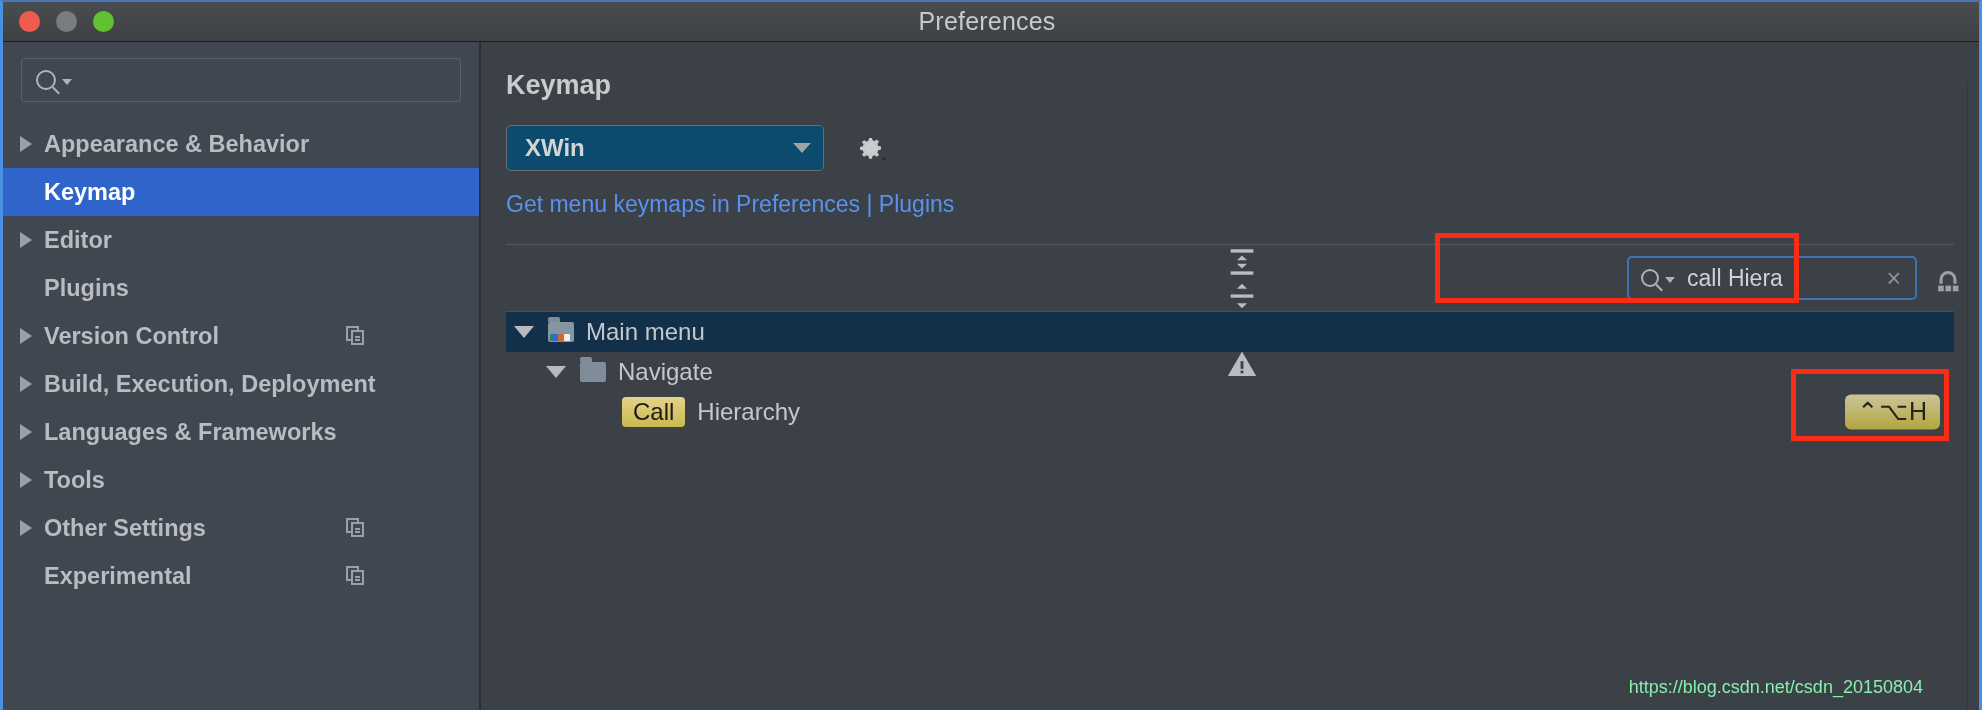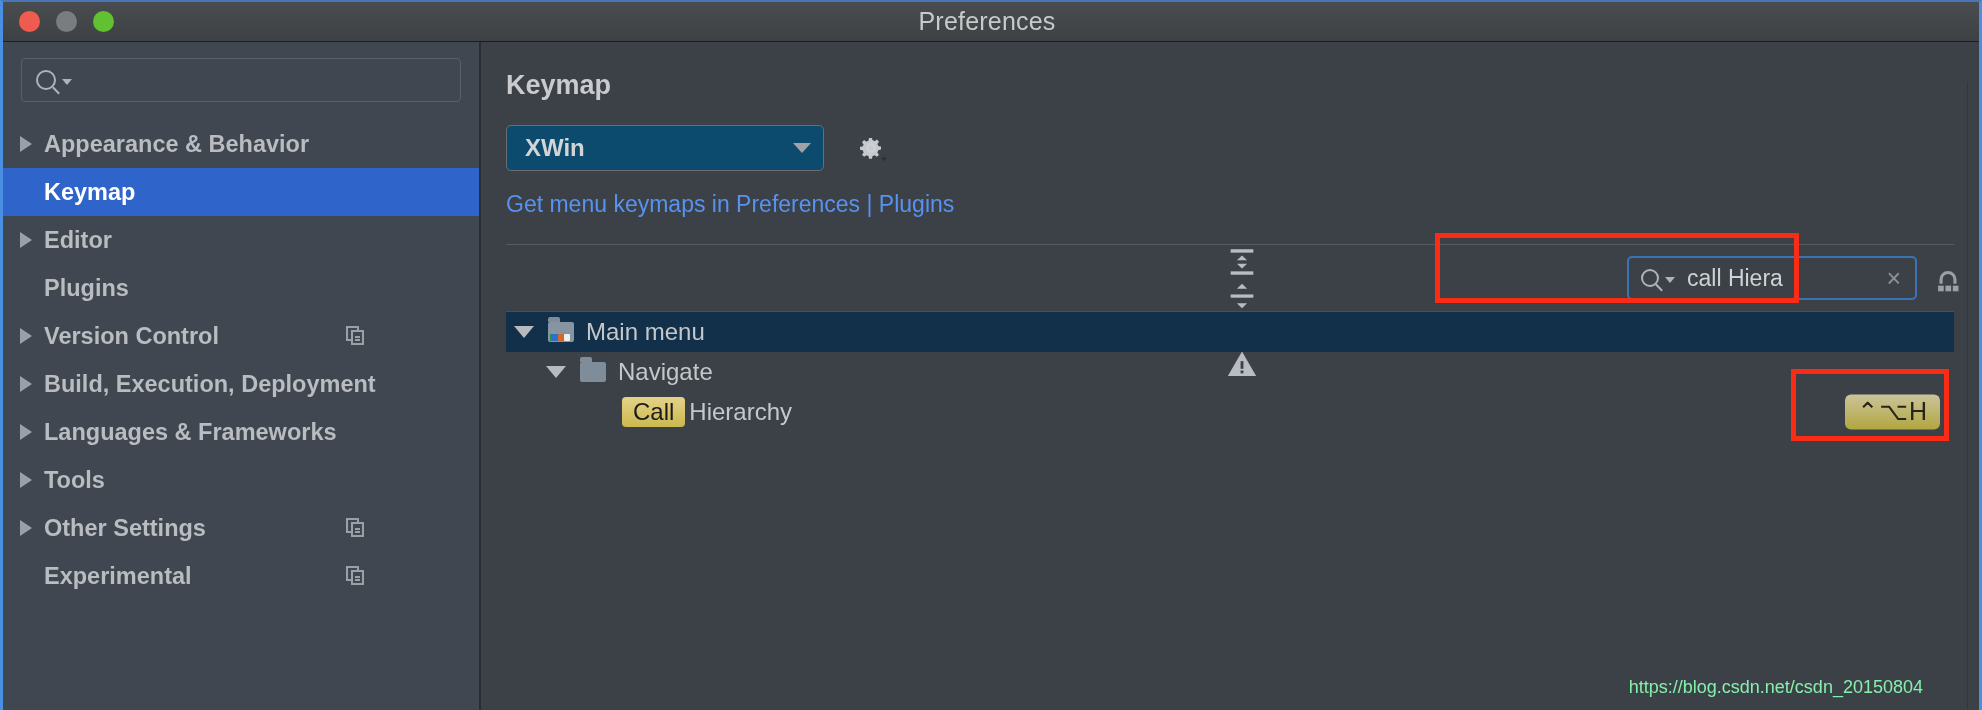--- a/index.html
+++ b/index.html
@@ -377,21 +377,21 @@
         </div>
 
         <div class="tree-row" style="padding-left:40px;">
           <span class="tri"></span>
           <span class="folder" style="margin:0 12px 0 14px;"></span>
           <span>Navigate</span>
         </div>
 
         <div class="tree-row" style="padding-left:116px;">
           <span class="hl">Call</span>
-          <span style="margin-left:4px;">Hierarchy</span>
+          <span style="margin-left:12px;">Hierarchy</span>
           <span class="shortcut-badge">⌃⌥H</span>
         </div>
 
       </div>
 
       <div class="right-scroll"></div>
       <div class="watermark">https://blog.csdn.net/csdn_20150804</div>
     </div>
   </div>
 

